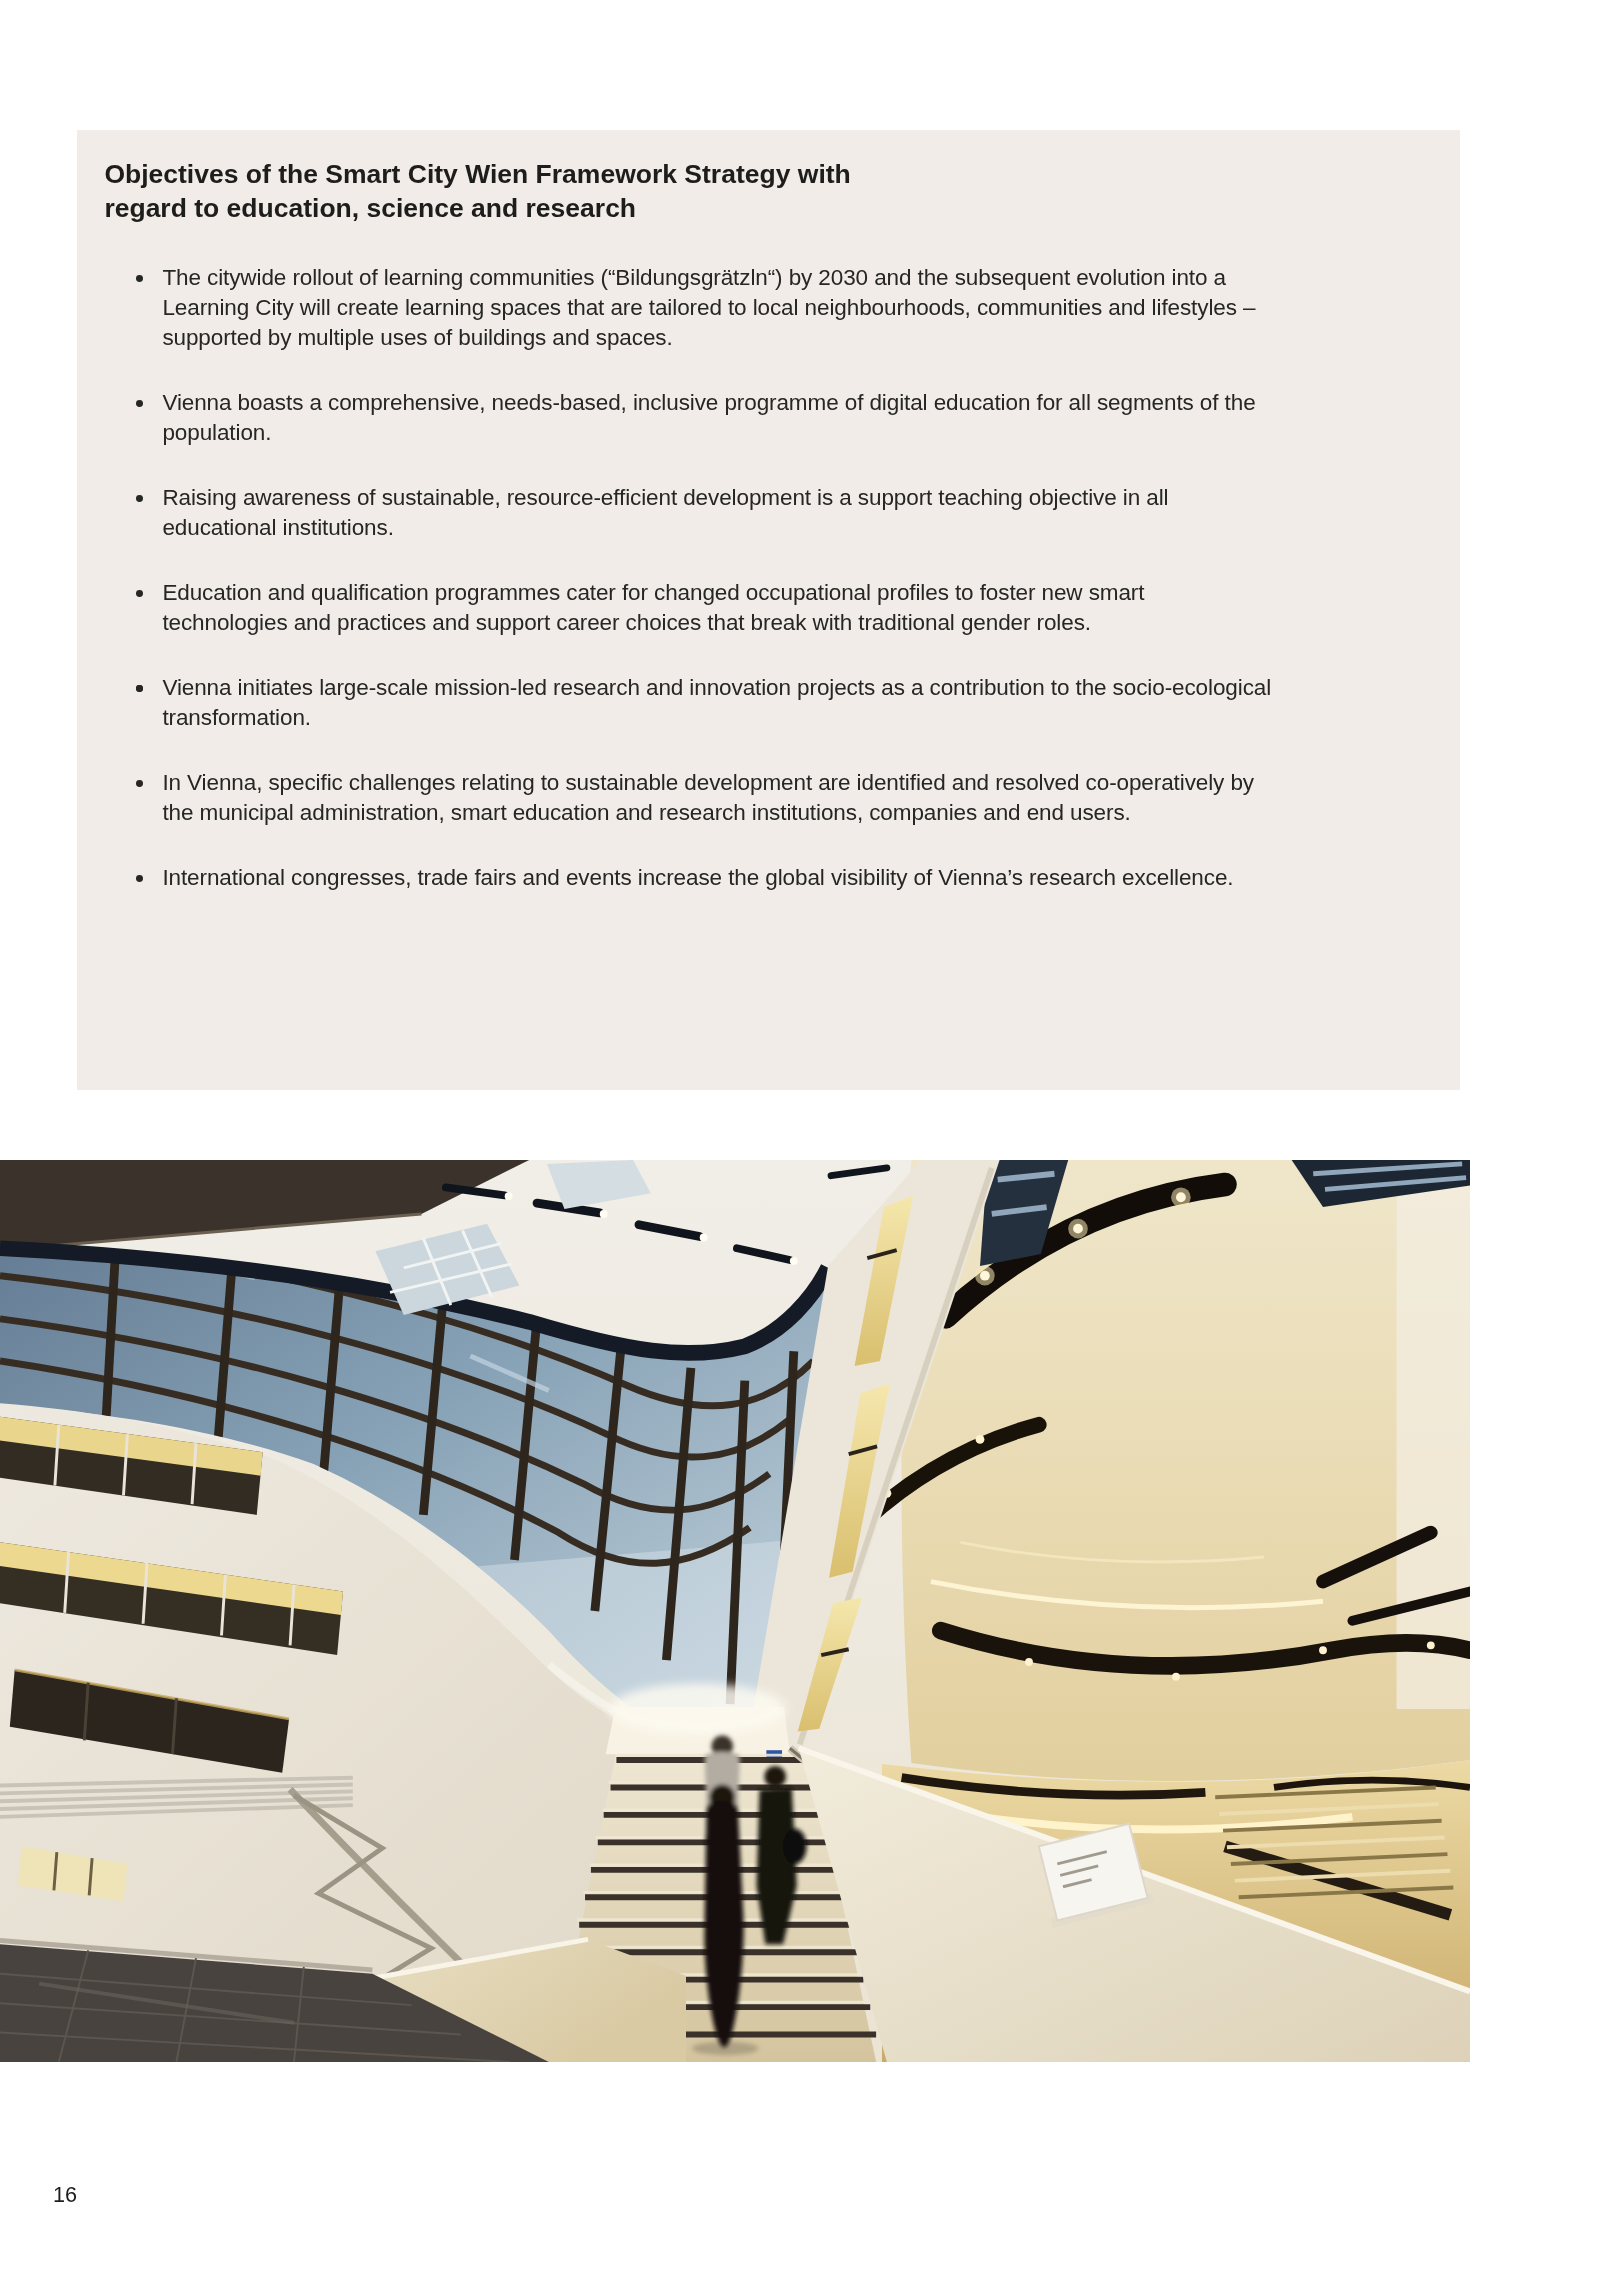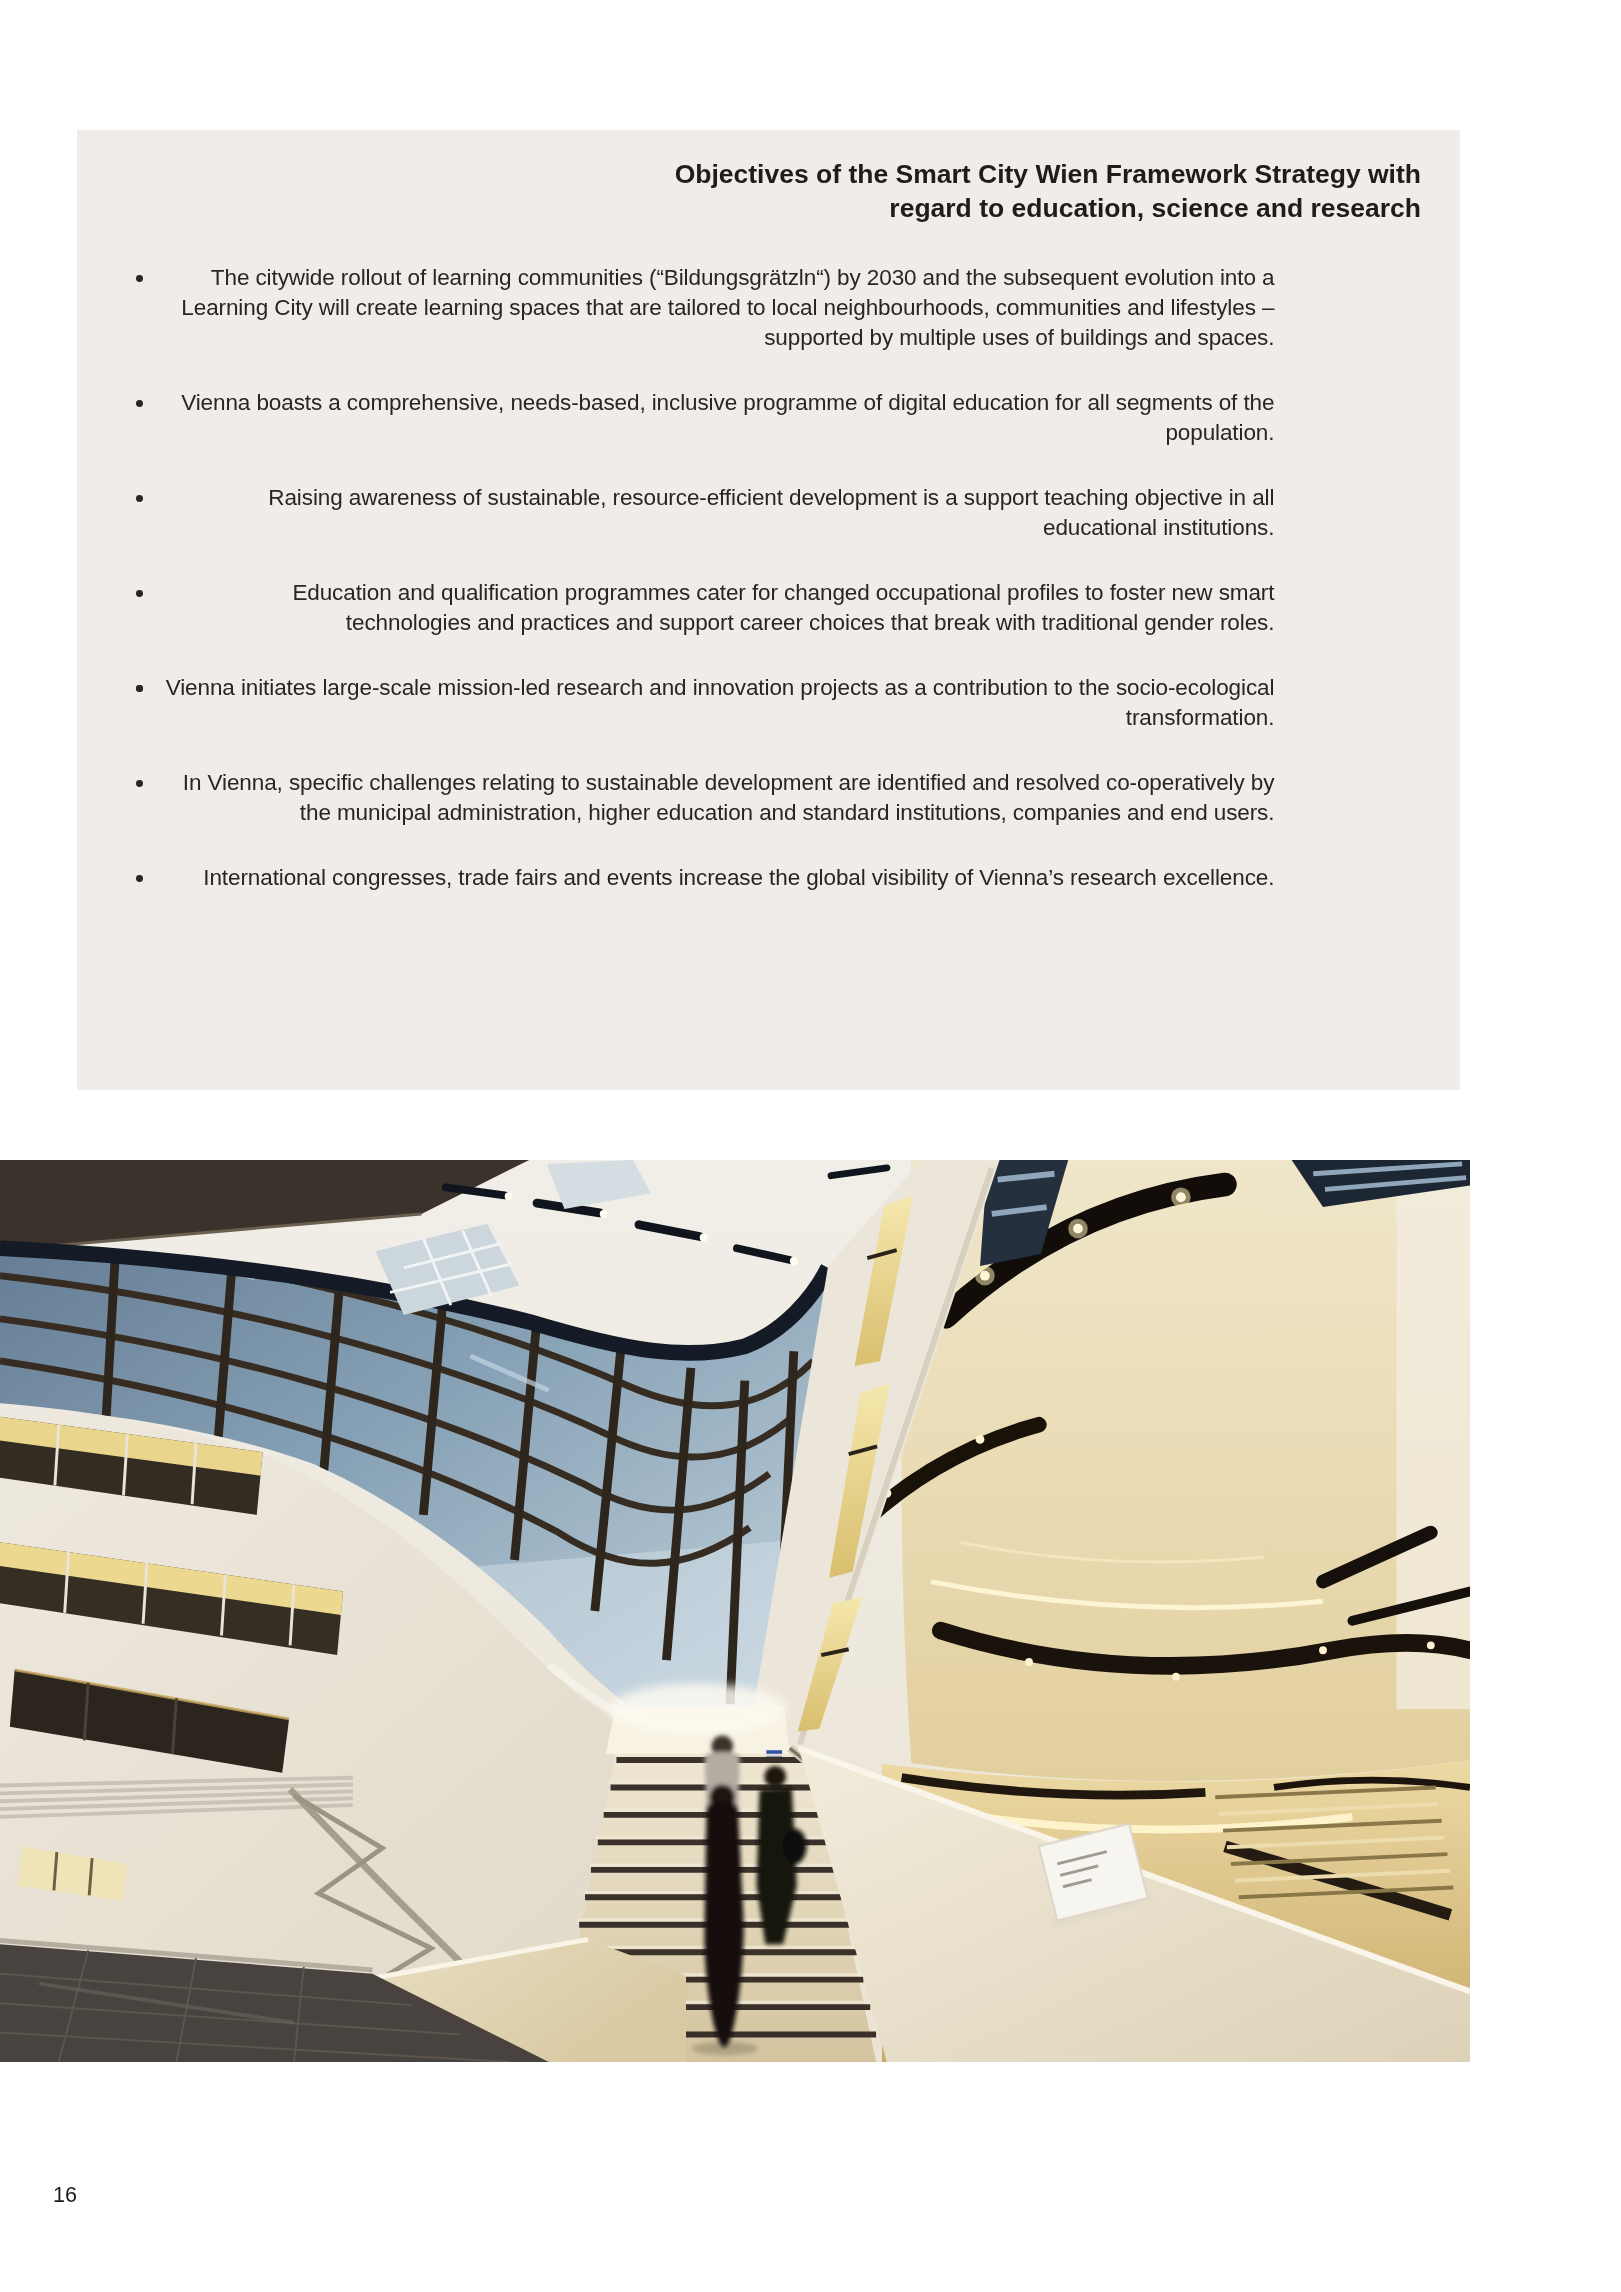--- a/index.html
+++ b/index.html
@@ -31,33 +31,33 @@
     position:absolute;left:0;top:1160px;width:1470px;height:902px;overflow:hidden;
   }
   .photo-wrap svg{display:block;}
   .page-number{
     position:absolute;left:53px;top:2182px;font-size:21.6px;line-height:25.5px;
   }
 </style>
 </head>
 <body style="background: rgb(255, 255, 255);">
 
-<div class="info-box" id="infoBox" style="background: rgb(241, 236, 231); color: rgb(38, 38, 36); text-align: right;">
+<div class="info-box" id="infoBox" style="background: rgb(241, 236, 231); color: rgb(38, 38, 36);">
   <h1 class="box-heading" id="boxHeading" style="color: rgb(29, 29, 27);">
     <span>Objectives of the Smart City Wien Framework Strategy with</span>
     <span>regard to education, science and research</span>
   </h1>
   <ul class="objectives">
     <li><span class="dot" style="background: rgb(38, 38, 36);"></span><span>The citywide rollout of learning communities (“Bildungsgrätzln“) by 2030 and the subsequent evolution into a Learning City will create learning spaces that are tailored to local neighbourhoods, communities and lifestyles – supported by multiple uses of buildings and spaces.</span></li>
     <li><span class="dot" style="background: rgb(38, 38, 36);"></span><span>Vienna boasts a comprehensive, needs-based, inclusive programme of digital education for all segments of the population.</span></li>
     <li><span class="dot" style="background: rgb(38, 38, 36);"></span><span>Raising awareness of sustainable, resource-efficient development is a support teaching objective in all educational institutions.</span></li>
     <li><span class="dot" style="background: rgb(38, 38, 36);"></span><span>Education and qualification programmes cater for changed occupational profiles to foster new smart technologies and practices and support career choices that break with traditional gender roles.</span></li>
     <li><span class="dot" style="background: rgb(38, 38, 36);"></span></li>
     <li><span class="dot" style="background: rgb(38, 38, 36);"></span><span>Vienna initiates large-scale mission-led research and innovation projects as a contribution to the socio-ecological transformation.</span></li>
-    <li><span class="dot" style="background: rgb(38, 38, 36);"></span><span>In Vienna, specific challenges relating to sustainable development are identified and resolved co-operatively by the municipal administration, higher education and standard institutions, companies and end users.</span></li>
+    <li><span class="dot" style="background: rgb(38, 38, 36);"></span><span>In Vienna, specific challenges relating to sustainable development are identified and resolved co-operatively by the municipal administration, smart education and research institutions, companies and end users.</span></li>
     <li><span class="dot" style="background: rgb(38, 38, 36);"></span><span>International congresses, trade fairs and events increase the global visibility of Vienna’s research excellence.</span></li>
   </ul>
 </div>
 
 <div class="photo-wrap">
 <svg viewBox="0 0 1500 920" width="1470" height="902" preserveAspectRatio="none" role="img">
   <defs>
     <linearGradient id="bgG" x1="0" y1="0" x2="0" y2="1">
       <stop offset="0" stop-color="#f1eee8"></stop>
           <stop offset="1" stop-color="#ebe4d4"></stop>

